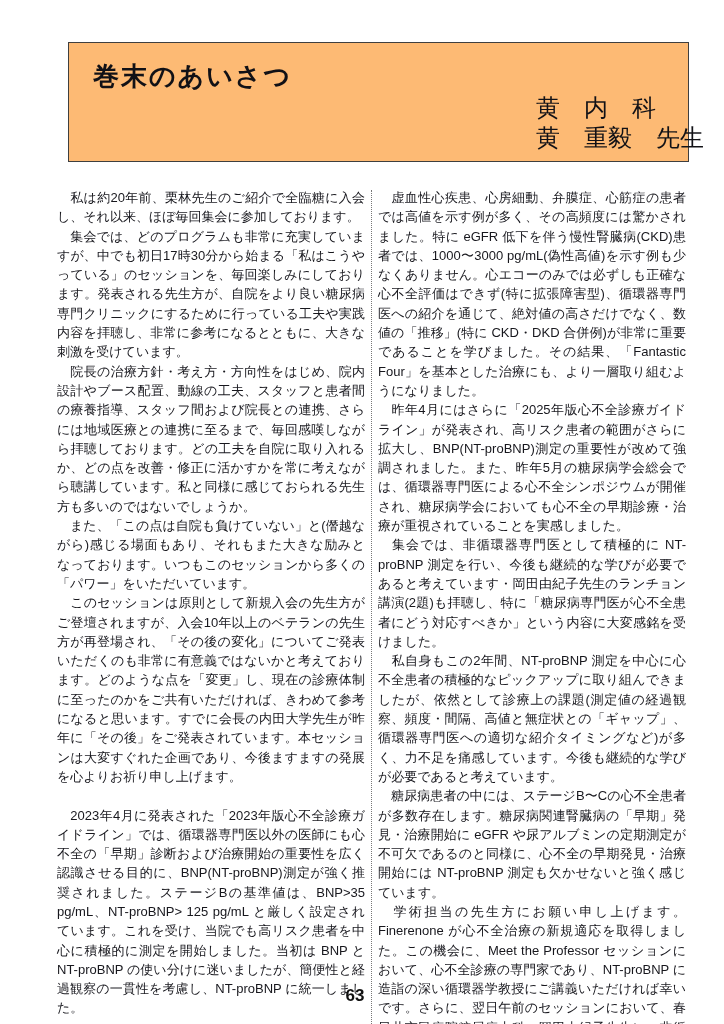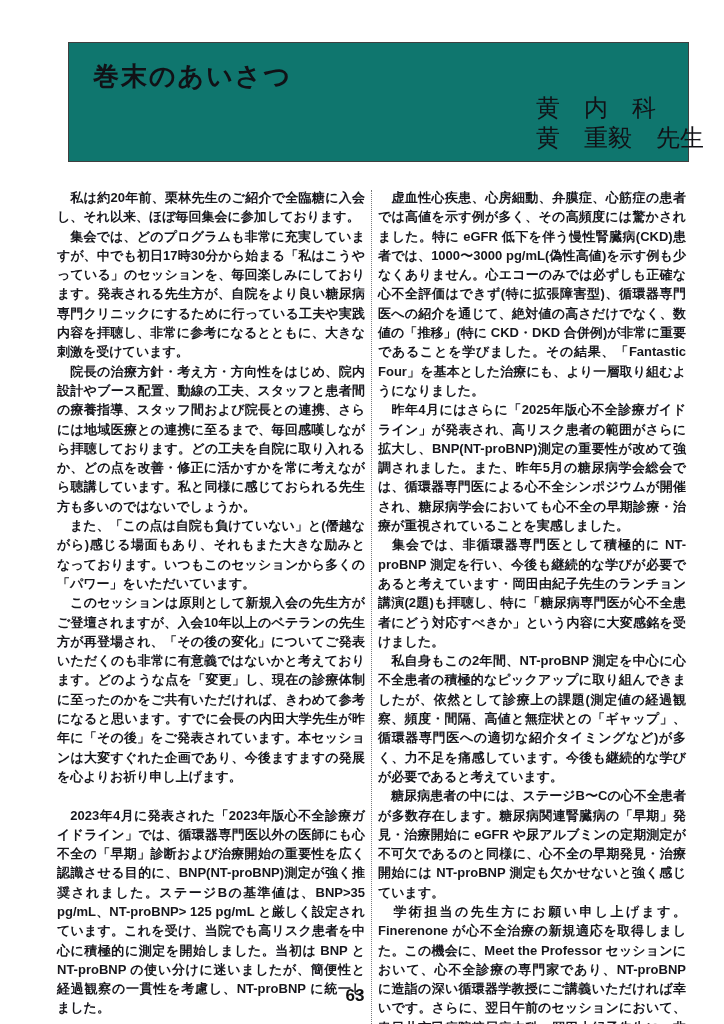--- a/index.html
+++ b/index.html
@@ -15,21 +15,21 @@
     background: #ffffff;
     overflow: hidden;
     color: #1a1a20;
   }
   .header-box {
     position: absolute;
     left: 68px;
     top: 42px;
     width: 621px;
     height: 120px;
-    background: #0f766e;
+    background: #fdba74;
     border: 1px solid #3f3f3f;
     box-sizing: border-box;
   }
   .header-box h1 {
     margin: 0;
     position: absolute;
     left: 24px;
     top: 16px;
     font-size: 26px;
     font-weight: bold;
@@ -58,21 +58,21 @@
     font-size: 13px;
     line-height: 19.3px;
     text-align: justify;
     color: #17171d;
   }
   .divider {
     width: 0;
     border-left: 1px dotted #777;
     margin: 2px 6px 2px 6px;
   }
-  .par { margin: 0; font-weight: bold; }
+  .par { margin: 0; }
   .par.spacer { height: 19.3px; }
   .footer {
     position: absolute;
     left: 0;
     top: 986px;
     width: 710px;
     text-align: center;
     font-size: 17px;
     font-weight: bold;
     color: #111;

